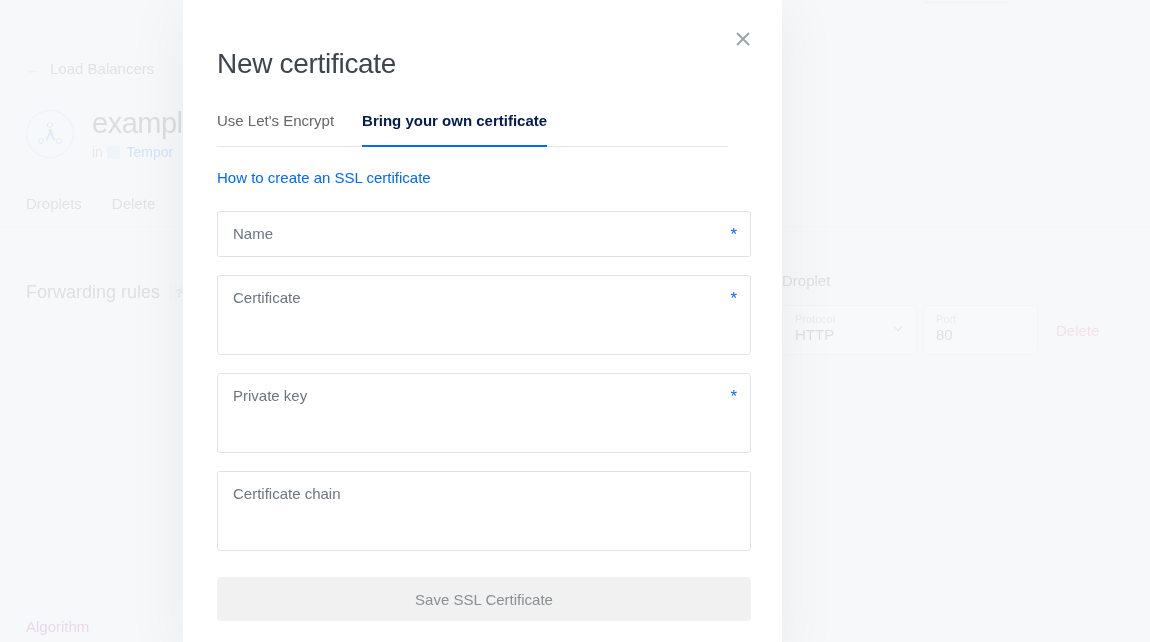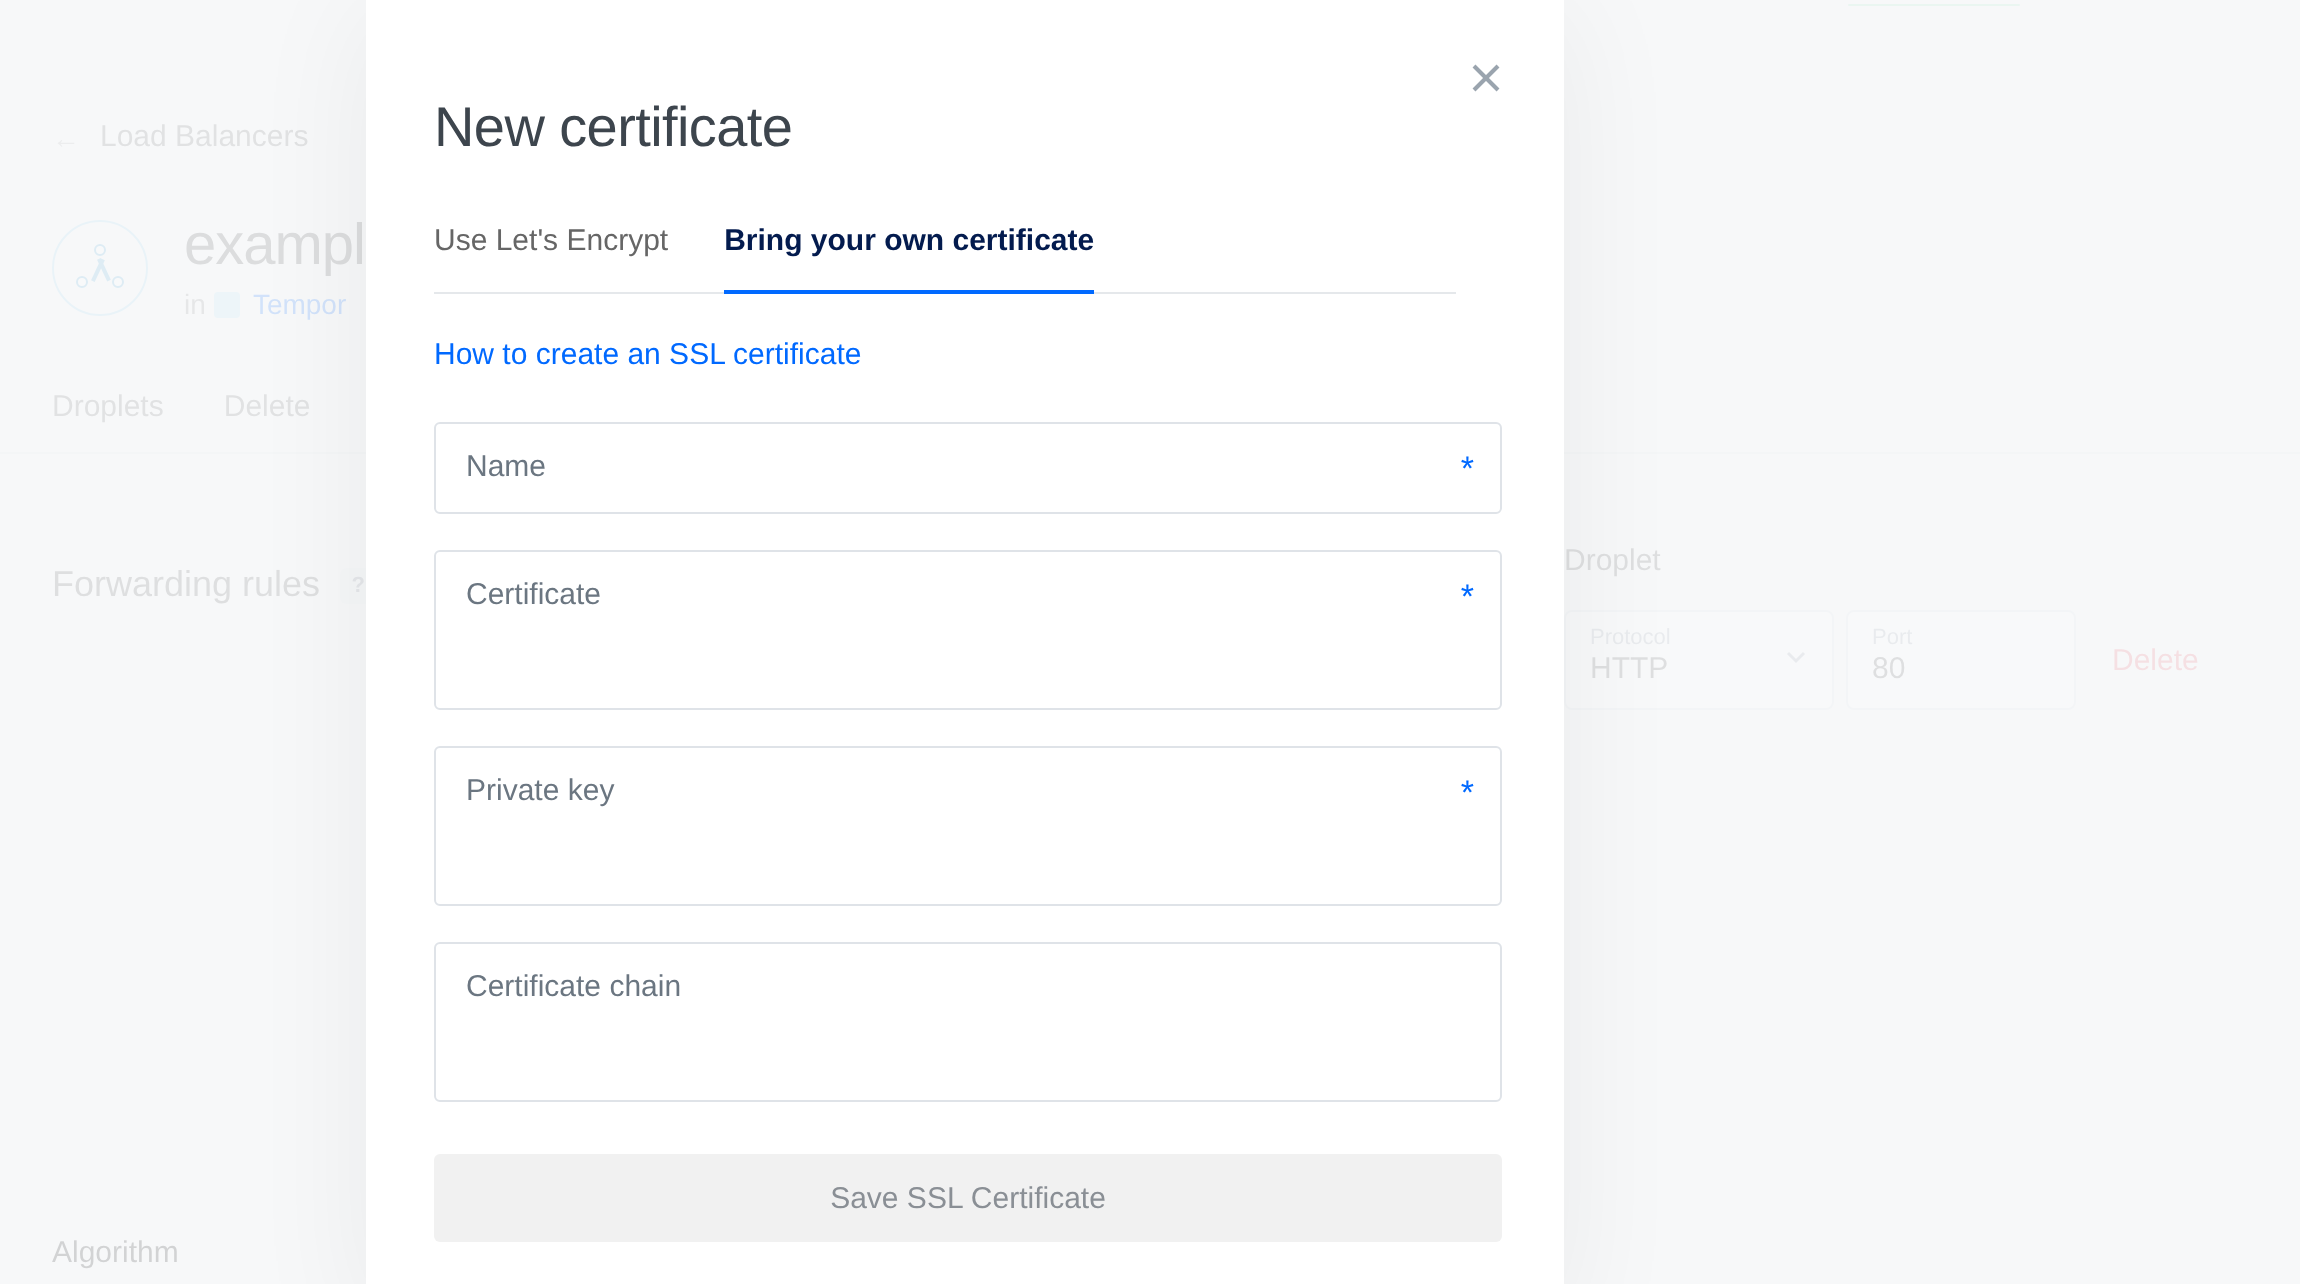--- a/index.html
+++ b/index.html
@@ -43,21 +43,21 @@
   .droplet-row { display: flex; gap: 6px; align-items: center; }
   .select-box { position: relative; width: 135px; height: 50px; border: 1px solid #dfe3e8; background: #fff; border-radius: 4px; padding: 7px 12px 0 12px; }
   .select-box .mini-lbl { font-size: 11px; color: #9aa4ae; }
   .select-box .val { font-size: 15px; color: #555; margin-top: 1px; }
   .chev { position: absolute; right: 12px; top: 50%; transform: translateY(-50%); color: #9aa4ae; font-size: 12px; }
   .port-box { position: relative; width: 115px; height: 50px; border: 1px solid #dfe3e8; background: #fff; border-radius: 4px; padding: 7px 12px 0 12px; }
   .port-box .mini-lbl { font-size: 11px; color: #9aa4ae; }
   .port-box .val { font-size: 15px; color: #555; margin-top: 1px; }
   .delete-lnk { color: #eb5a68; font-size: 15px; margin-left: 12px; }
   
-  .algo-row { position: absolute; left: 26px; top: 618px; font-size: 15px; color: #000000; font-weight: 500; }
+  .algo-row { position: absolute; left: 26px; top: 618px; font-size: 15px; color: #a21caf; font-weight: 500; }
   .algo-val { position: absolute; left: 290px; top: 626px; font-size: 13px; color: #666; }
   
   
   .modal { position: absolute; left: 183px; top: 0; width: 599px; background: #fff; z-index: 50; padding: 48px 54px 40px 34px; min-height: 642px; box-shadow: 0 4px 60px rgba(0,0,0,0.06); }
   .modal-close { position: absolute; top: 30px; right: 28px; color: #9aa4ae; cursor: pointer; width: 20px; height: 20px; }
   .modal-close svg { width: 18px; height: 18px; stroke: #9aa4ae; stroke-width: 2; }
   .modal h2 { font-size: 28px; font-weight: 400; color: #3d454d; letter-spacing: -0.3px; }
   
   .modal-tabs { display: flex; gap: 28px; margin-top: 32px; border-bottom: 1px solid #e5e8eb; }
   .modal-tab { font-size: 15px; color: #666; padding-bottom: 16px; cursor: pointer; border-bottom: 2px solid transparent; margin-bottom: -1px; }

